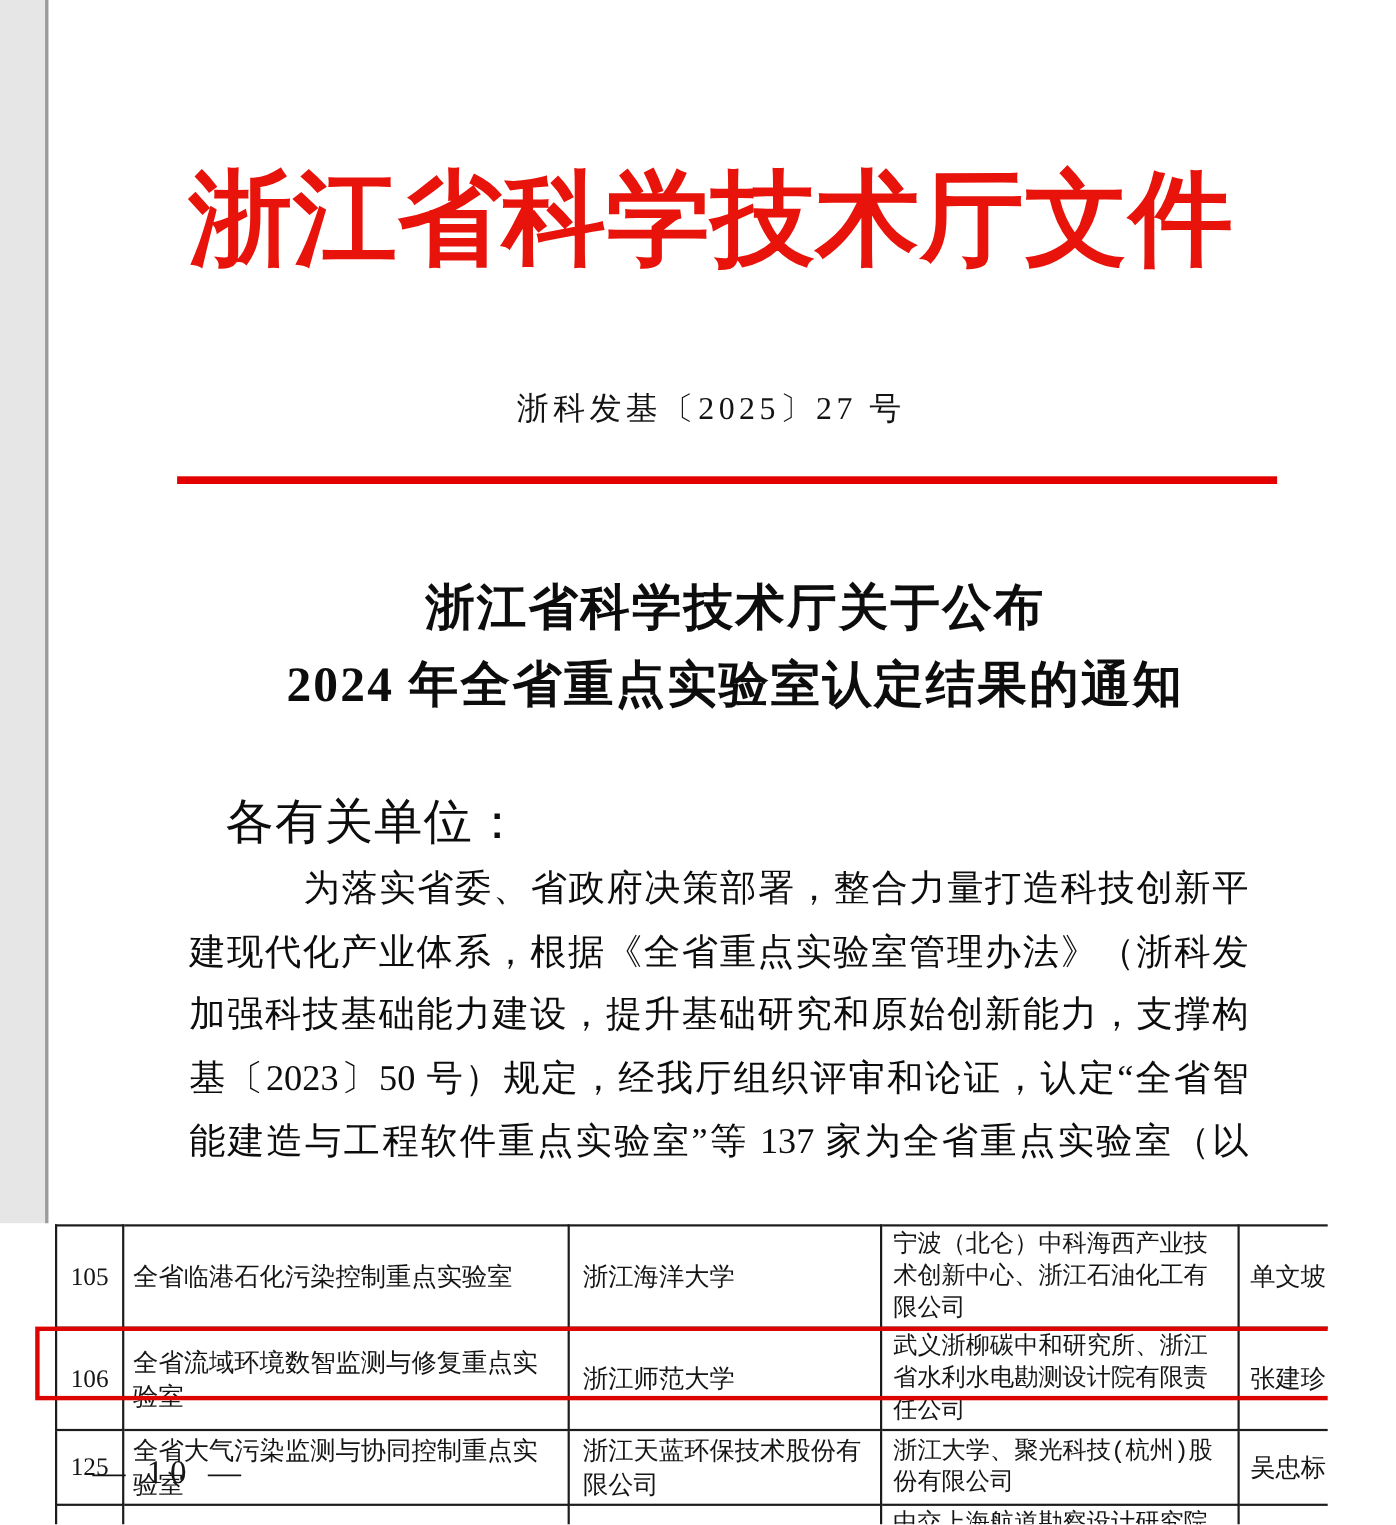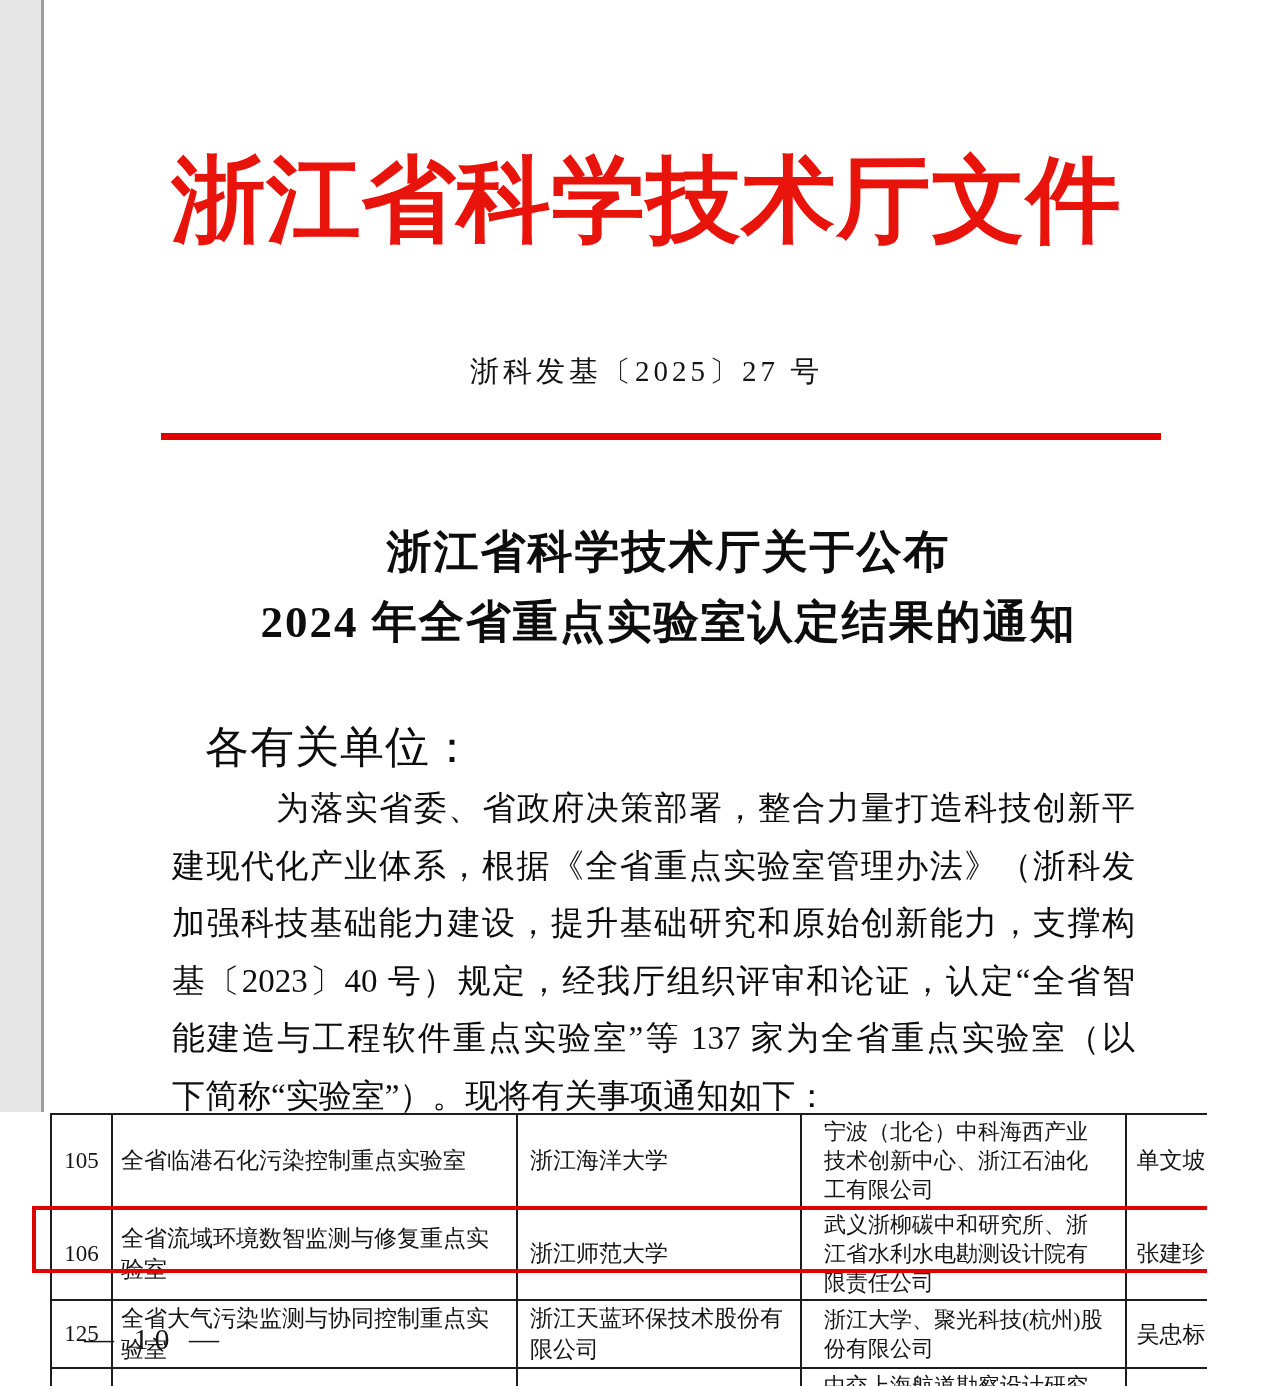--- a/index.html
+++ b/index.html
@@ -56,21 +56,21 @@
     position:absolute; left:50px; top:0; border-collapse:collapse; table-layout:fixed;
     background:#ffffff;
   }
   .doc-table td {
     border:2px solid #1c1c1c; font-size:23px; color:#151515;
     padding:2px 8px; overflow:hidden; vertical-align:middle;
   }
   .doc-table td.cell-no { text-align:center; padding:2px 2px; }
   .doc-table td.cell-lab { }
   .doc-table td.cell-inst { padding-left:12px; }
-  .doc-table td.cell-partners { font-size:22px; line-height:29px; padding:2px 22px; }
+  .doc-table td.cell-partners { font-size:22px; line-height:29px; padding:2px 10px;font-family:Liberation Mono, monospace; }
   .doc-table td.cell-leader { text-align:center; padding:2px 8px; }
 
   .highlight-box {
     position:absolute; left:32px; top:93px; width:1192px; height:59px;
     border:4px solid #dd0500; pointer-events:none;
   }
   .page-number {
     position:absolute; left:84px; top:1322px;
     font-size:30px; letter-spacing:6px; color:#141414;
   }
@@ -86,23 +86,22 @@
     <div class="red-divider"></div>
     <div class="subtitle subtitle-1">浙江省科学技术厅关于公布</div>
     <div class="subtitle subtitle-2">2024 年全省重点实验室认定结果的通知</div>
 
     <div class="salutation">各有关单位：</div>
 
     <div class="body-block">
       <div class="body-line first">为落实省委、省政府决策部署，整合力量打造科技创新平台，</div>
       <div class="body-line">建现代化产业体系，根据《全省重点实验室管理办法》（浙科发</div>
       <div class="body-line">加强科技基础能力建设，提升基础研究和原始创新能力，支撑构</div>
-      <div class="body-line">基〔2023〕40 号）规定，经我厅组织评审和论证，认定“全省智</div>
+      <div class="body-line">基〔2023〕50 号）规定，经我厅组织评审和论证，认定“全省智</div>
       <div class="body-line">能建造与工程软件重点实验室”等 137 家为全省重点实验室（以</div>
-      <div class="body-line last">下简称“实验室”）。现将有关事项通知如下：</div>
     </div>
   </div>
 
   <div class="margin-left"></div>
   <div class="margin-right"></div>
 
   <div class="table-wrap">
     <table class="doc-table">
       <colgroup>
         <col style="width:61px">

